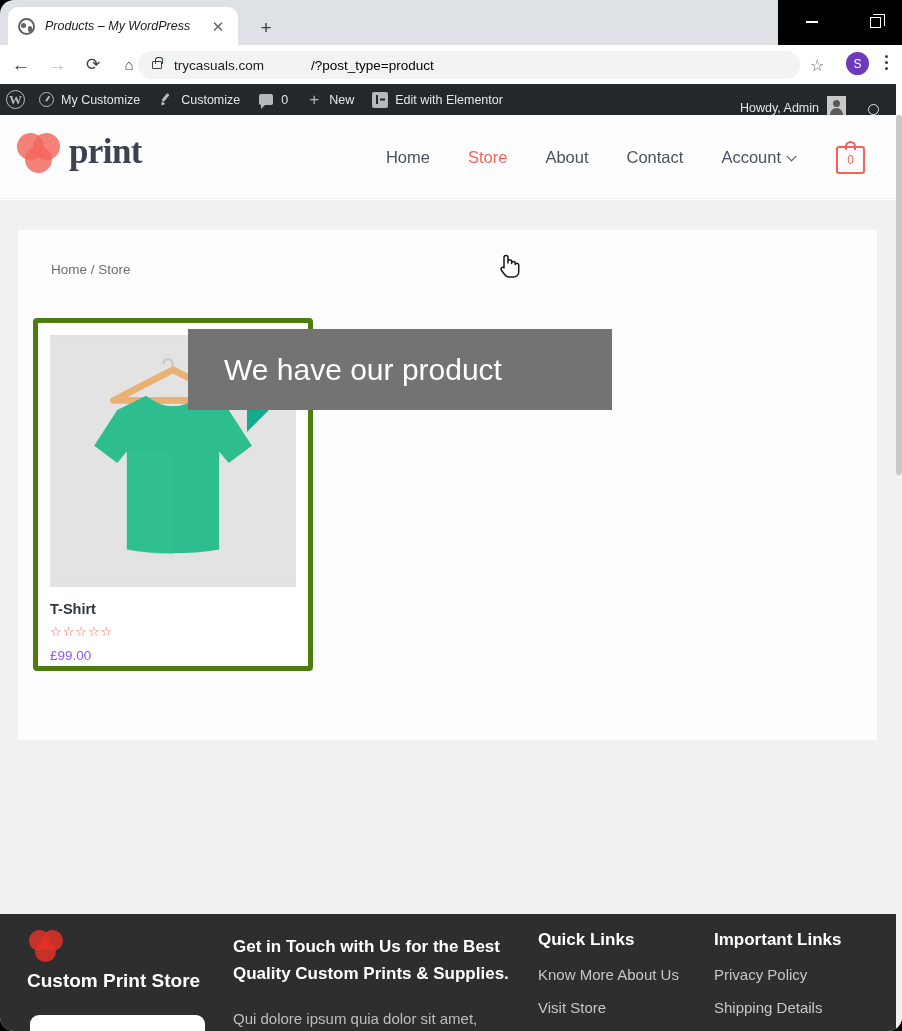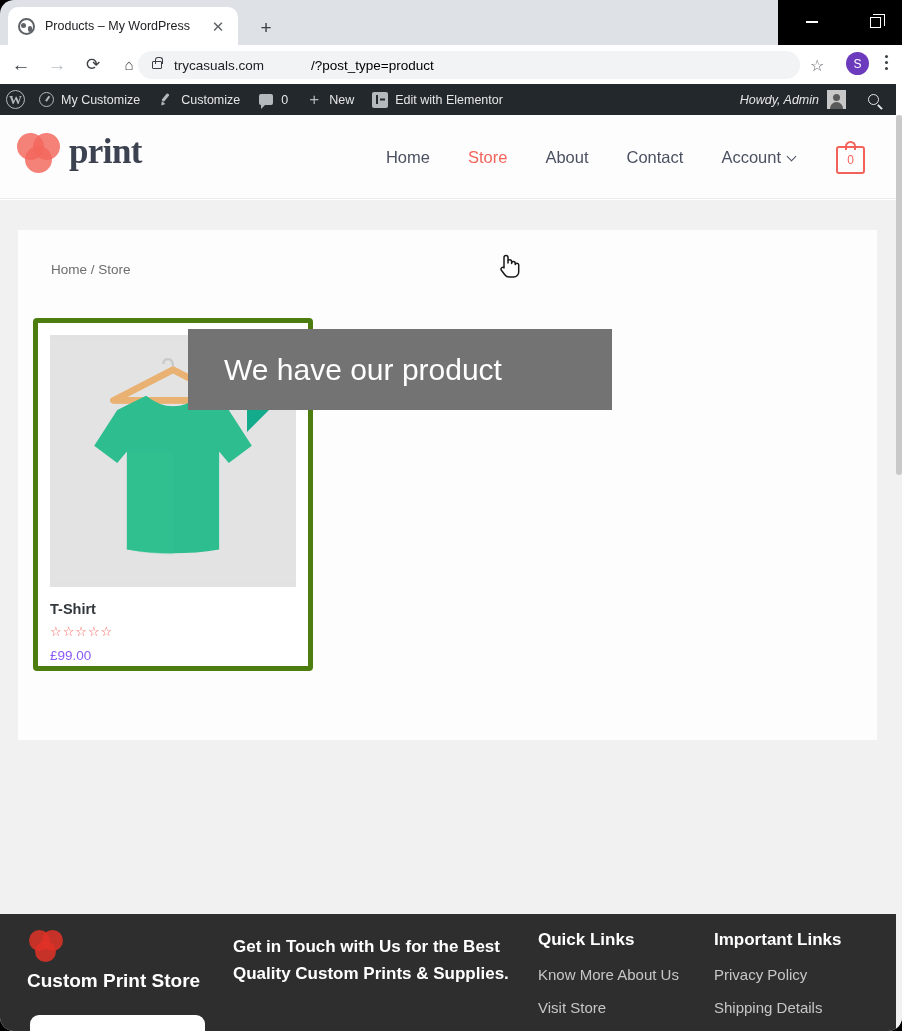--- a/index.html
+++ b/index.html
@@ -54,20 +54,21 @@
   }
   .tab-favicon::after {
     content: ""; position: absolute;
     right: 1px; top: 6px; width: 4px; height: 6px;
     background: #5f6368; border-radius: 2px;
   }
   .tab-title {
     font-size: 12.5px; color: #202124;
     white-space: nowrap; overflow: hidden;
     flex: 1;
+    font-style: italic;
   }
   .tab-close {
     width: 20px; height: 20px;
     display: flex; align-items: center; justify-content: center;
     font-size: 15px; color: #5f6368;
     line-height: 1;
   }
   .newtab {
     position: absolute; left: 252px; top: 14px;
     width: 28px; height: 28px;
@@ -233,21 +234,21 @@
     content: ""; position: absolute; left: 3.5px; top: 3.5px;
     width: 2px; height: 9px; background: #23282d;
   }
   .wp-el::after {
     content: ""; position: absolute; left: 7.5px; top: 3.5px;
     width: 5px; height: 9px; background: #23282d;
     box-shadow: inset 0 3.5px 0 #b4b9be, inset 0 -3.5px 0 #b4b9be;
   }
   .wp-right {
     position: absolute; right: 0; top: 0; height: 31px;
-    display: flex; align-items: center; font-style: italic;
+    display: flex; align-items: flex-end;
   }
   .wp-howdy { font-size: 12.5px; color: #e6e6e6; margin-right: 8px; }
   .wp-avatar {
     width: 19px; height: 19px; background: #c8c8c8;
     display: flex; align-items: flex-end; justify-content: center;
     overflow: hidden; margin-right: 14px;
   }
   .wp-avatar::before {
     content: ""; width: 7px; height: 7px; border-radius: 50%;
     background: #5a5a5a; position: absolute; margin-bottom: 8px;
@@ -608,20 +609,21 @@
     <div class="footer">
       <div class="f-logo-mark">
         <span class="c1"></span>
           <span class="c2"></span>
           <span class="c3"></span>
       </div>
       <div class="f-brand">Custom Print Store</div>
 
       <div class="f-col-contact">
         <div class="f-head">Get in Touch with Us for the Best Quality Custom Prints &amp; Supplies.</div>
+        <div class="f-para">Qui dolore ipsum quia dolor sit amet,</div>
       </div>
 
       <div class="f-col quick">
         <div class="f-coltitle">Quick Links</div>
         <a href="#" class="f-link">Know More About Us</a>
         <a href="#" class="f-link">Visit Store</a>
 
       </div>
 
       <div class="f-col important">

